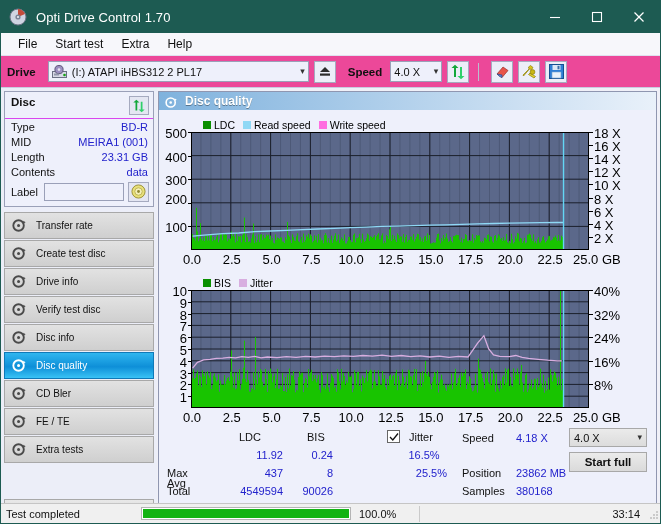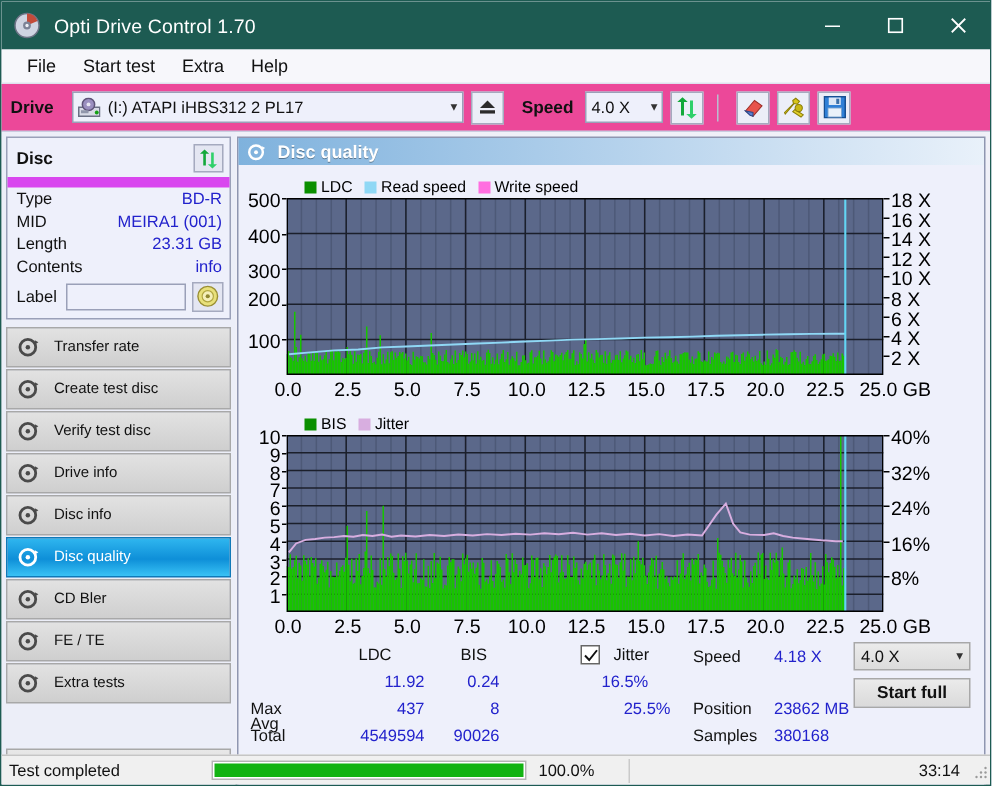--- a/index.html
+++ b/index.html
@@ -95,23 +95,23 @@
     background: #eceef8;
     display: flex; flex-direction: column;
     padding: 3px 3px 0 3px;
   }
   #disc-panel {
     background: #eef0fb;
     border: 1px solid #9aa0b8;
     padding: 2px 0 3px 0;
   }
   #disc-header {
-    display: flex; align-items: center;
+    display: flex; align-items: flex-start;
     padding: 2px 4px 3px 6px;
-    border-bottom: 7px solid #d946ef;
+    border-bottom: 1px solid #d946ef;
   }
   #disc-title { font-size: 11.5px; font-weight: bold; color: #111; }
   #disc-refresh {
     margin-left: auto; width: 20px; height: 19px;
     background: #e4e6f2; border: 1px solid #a5aabf;
     display: flex; align-items: center; justify-content: center;
   }
   .disc-row {
     display: flex; align-items: center;
     padding: 0 5px 0 6px;
@@ -369,21 +369,21 @@
         <div class="disc-row">
           <span class="disc-key">MID</span>
           <span class="disc-val">MEIRA1 (001)</span>
         </div>
         <div class="disc-row">
           <span class="disc-key">Length</span>
           <span class="disc-val">23.31 GB</span>
         </div>
         <div class="disc-row">
           <span class="disc-key">Contents</span>
-          <span class="disc-val">info</span>
+          <span class="disc-val">data</span>
         </div>
         <div id="label-row">
           <span id="label-key">Label</span>
           <input id="label-input" type="text" value="" style="">
           <div id="label-btn">
             <svg width="15" height="15" viewBox="0 0 16 16">
               <circle cx="8" cy="8" r="7" fill="#e8e07a" stroke="#9a8f34" stroke-width="1"></circle>
               <circle cx="8" cy="8" r="4" fill="#f4efb8" stroke="#b0a53f" stroke-width="0.8"></circle>
               <circle cx="8" cy="8" r="1.5" fill="#8f8730"></circle>
             </svg>
@@ -413,31 +413,31 @@
           <span>Create test disc</span>
         </div>
         <div class="nav-item">
           <span class="nav-icon">
             <svg width="15" height="15" viewBox="0 0 16 16">
                 <circle cx="7" cy="8" r="5.6" fill="none" stroke="#4a4a4a" stroke-width="2"></circle>
                 <circle cx="7" cy="8" r="1.6" fill="#4a4a4a"></circle>
                 <path d="M12 3 l2.5 1.5 l-2.5 1.5 z" fill="#4a4a4a"></path>
               </svg>
           </span>
-          <span>Verify test disc</span>
+          <span>Drive info</span>
         </div>
         <div class="nav-item">
           <span class="nav-icon">
             <svg width="15" height="15" viewBox="0 0 16 16">
                 <circle cx="7" cy="8" r="5.6" fill="none" stroke="#4a4a4a" stroke-width="2"></circle>
                 <circle cx="7" cy="8" r="1.6" fill="#4a4a4a"></circle>
                 <path d="M12 3 l2.5 1.5 l-2.5 1.5 z" fill="#4a4a4a"></path>
               </svg>
           </span>
-          <span>Drive info</span>
+          <span>Verify test disc</span>
         </div>
         <div class="nav-item">
           <span class="nav-icon">
             <svg width="15" height="15" viewBox="0 0 16 16">
                 <circle cx="7" cy="8" r="5.6" fill="none" stroke="#4a4a4a" stroke-width="2"></circle>
                 <circle cx="7" cy="8" r="1.6" fill="#4a4a4a"></circle>
                 <path d="M12 3 l2.5 1.5 l-2.5 1.5 z" fill="#4a4a4a"></path>
               </svg>
           </span>
           <span>Disc info</span>
@@ -1499,21 +1499,21 @@
         <div class="st hdr" style="left:8px; top:60px;">Total</div>
 
         <div class="st val" style="left:76px; top:24px; width:48px; text-align:right;">11.92</div>
         <div class="st val" style="left:76px; top:42px; width:48px; text-align:right;">437</div>
         <div class="st val" style="left:64px; top:60px; width:60px; text-align:right;">4549594</div>
 
         <div class="st val" style="left:138px; top:24px; width:36px; text-align:right;">0.24</div>
         <div class="st val" style="left:138px; top:42px; width:36px; text-align:right;">8</div>
         <div class="st val" style="left:128px; top:60px; width:46px; text-align:right;">90026</div>
 
-        <div class="st val" style="left:242px; top:24px; width:46px; text-align:left;">16.5%</div>
+        <div class="st val" style="left:242px; top:24px; width:46px; text-align:center;">16.5%</div>
         <div class="st val" style="left:242px; top:42px; width:46px; text-align:right;">25.5%</div>
 
         <div class="st hdr" style="left:303px; top:7px;">Speed</div>
         <div class="st val" style="left:357px; top:7px;">4.18 X</div>
         <div class="st hdr" style="left:303px; top:42px;">Position</div>
         <div class="st val" style="left:357px; top:42px;">23862 MB</div>
         <div class="st hdr" style="left:303px; top:60px;">Samples</div>
         <div class="st val" style="left:357px; top:60px;">380168</div>
 
         <div id="speed-combo2" style="left:410px; top:3px; width:78px; height:19px;">

